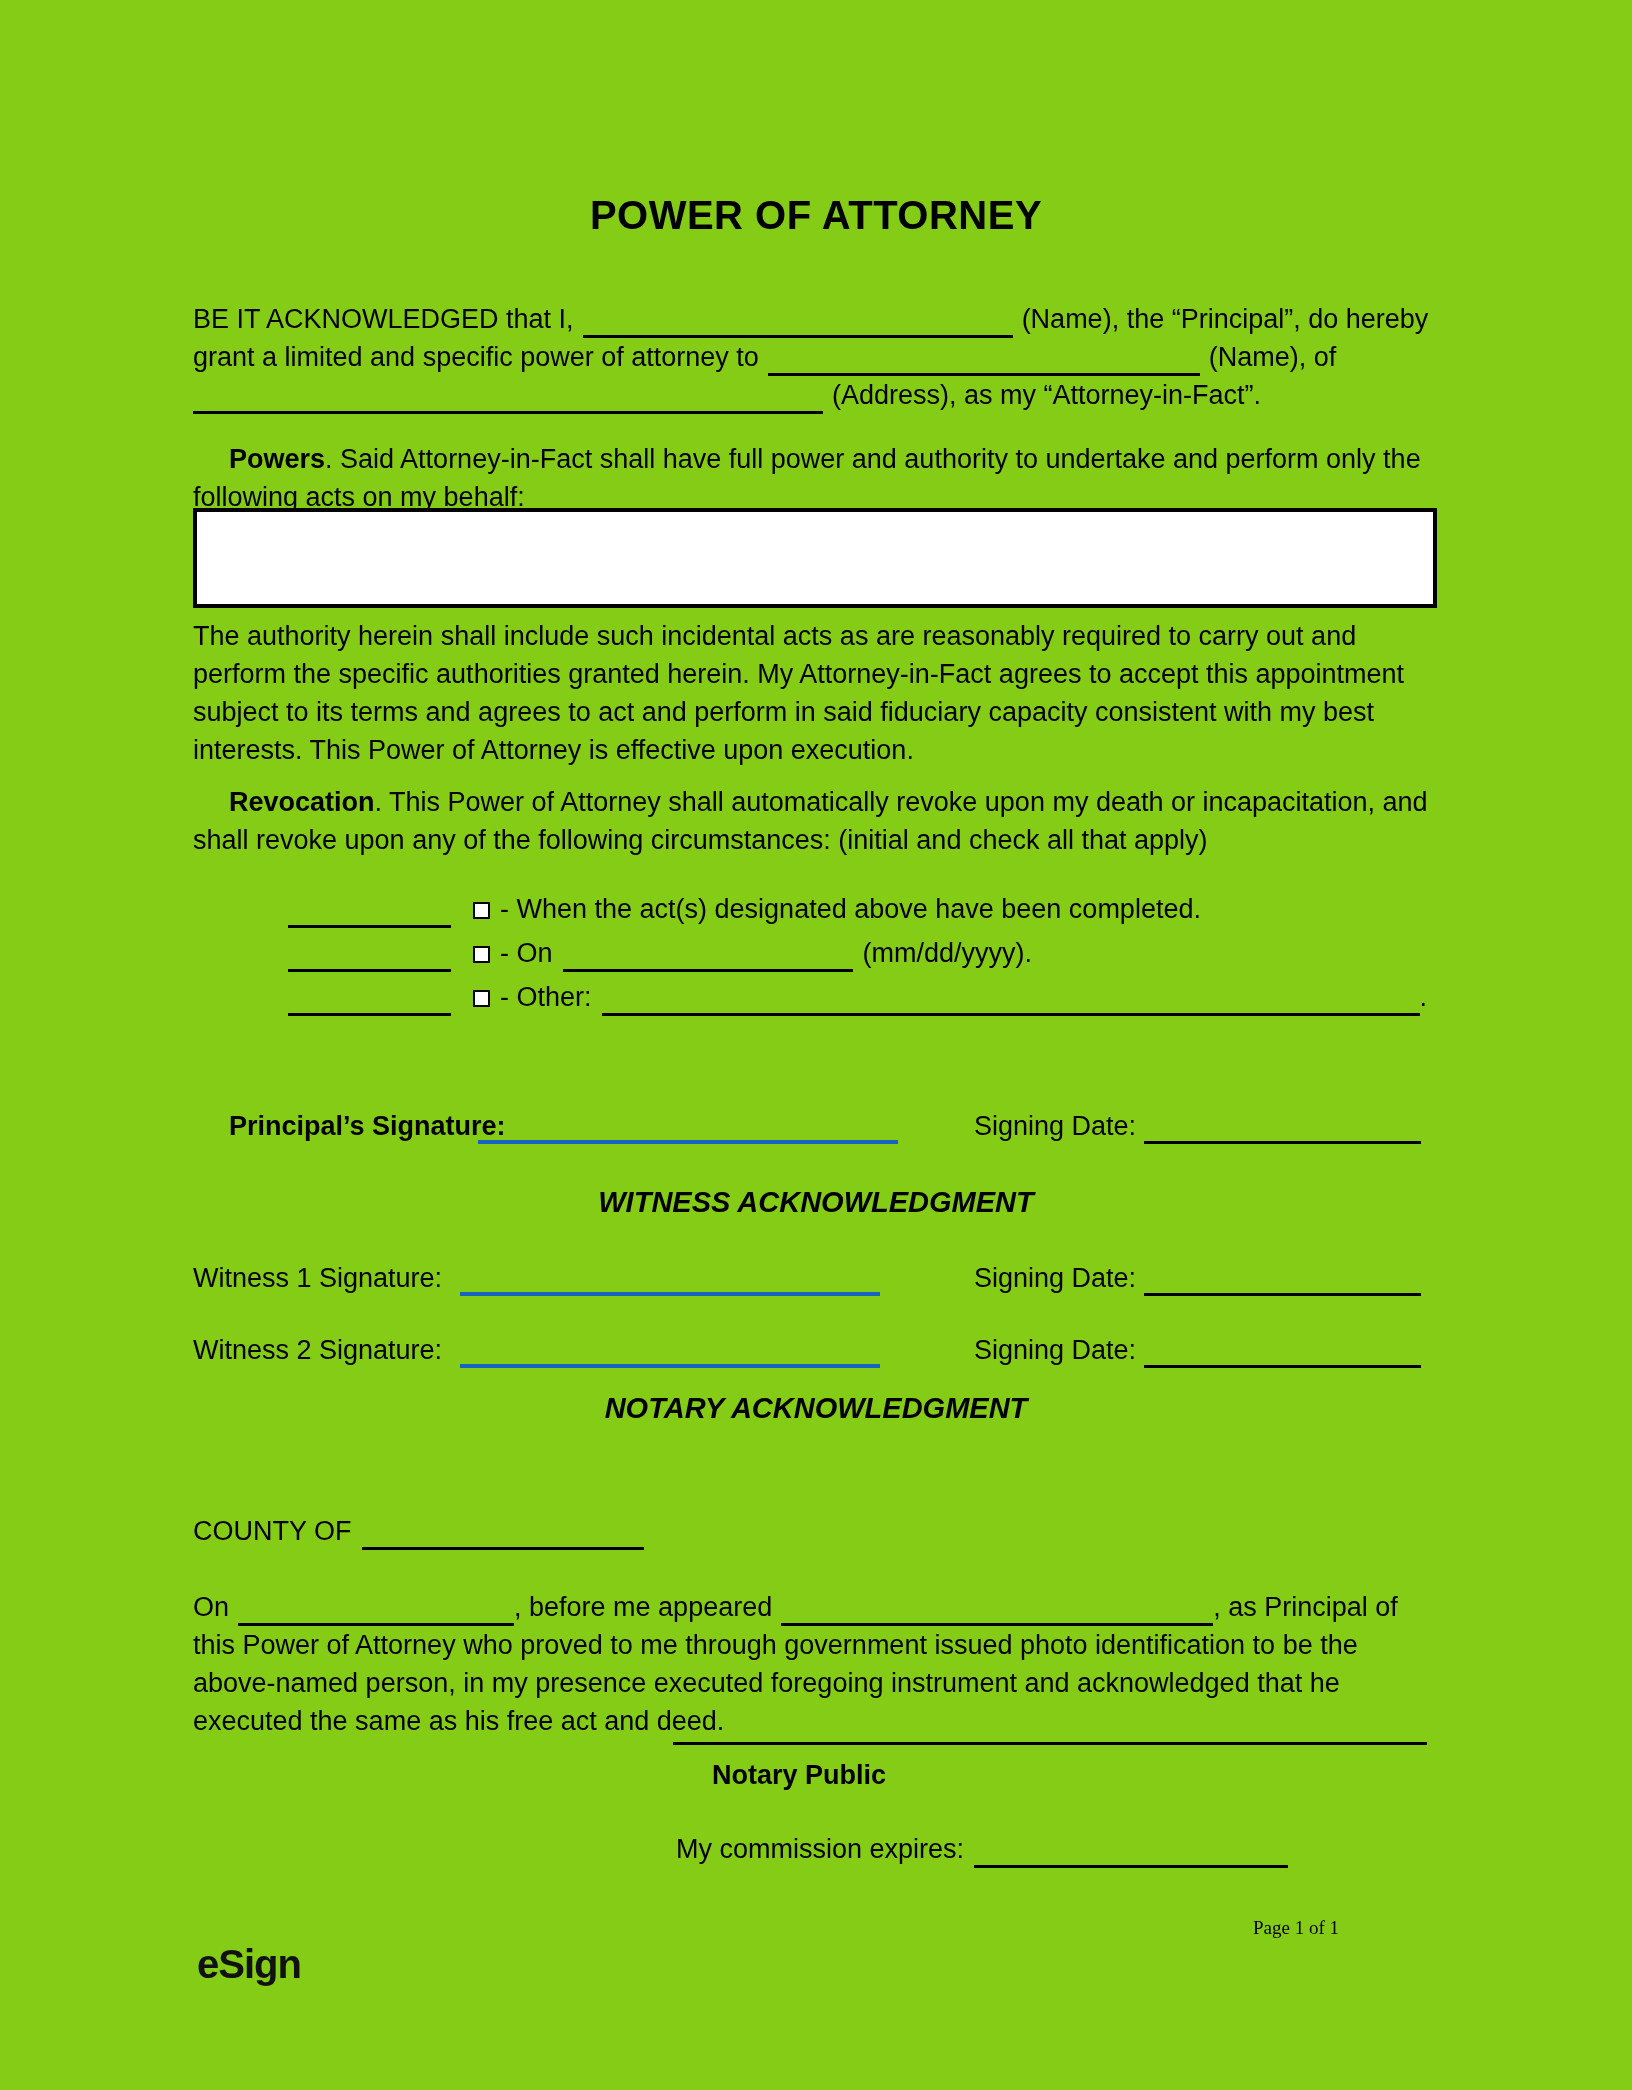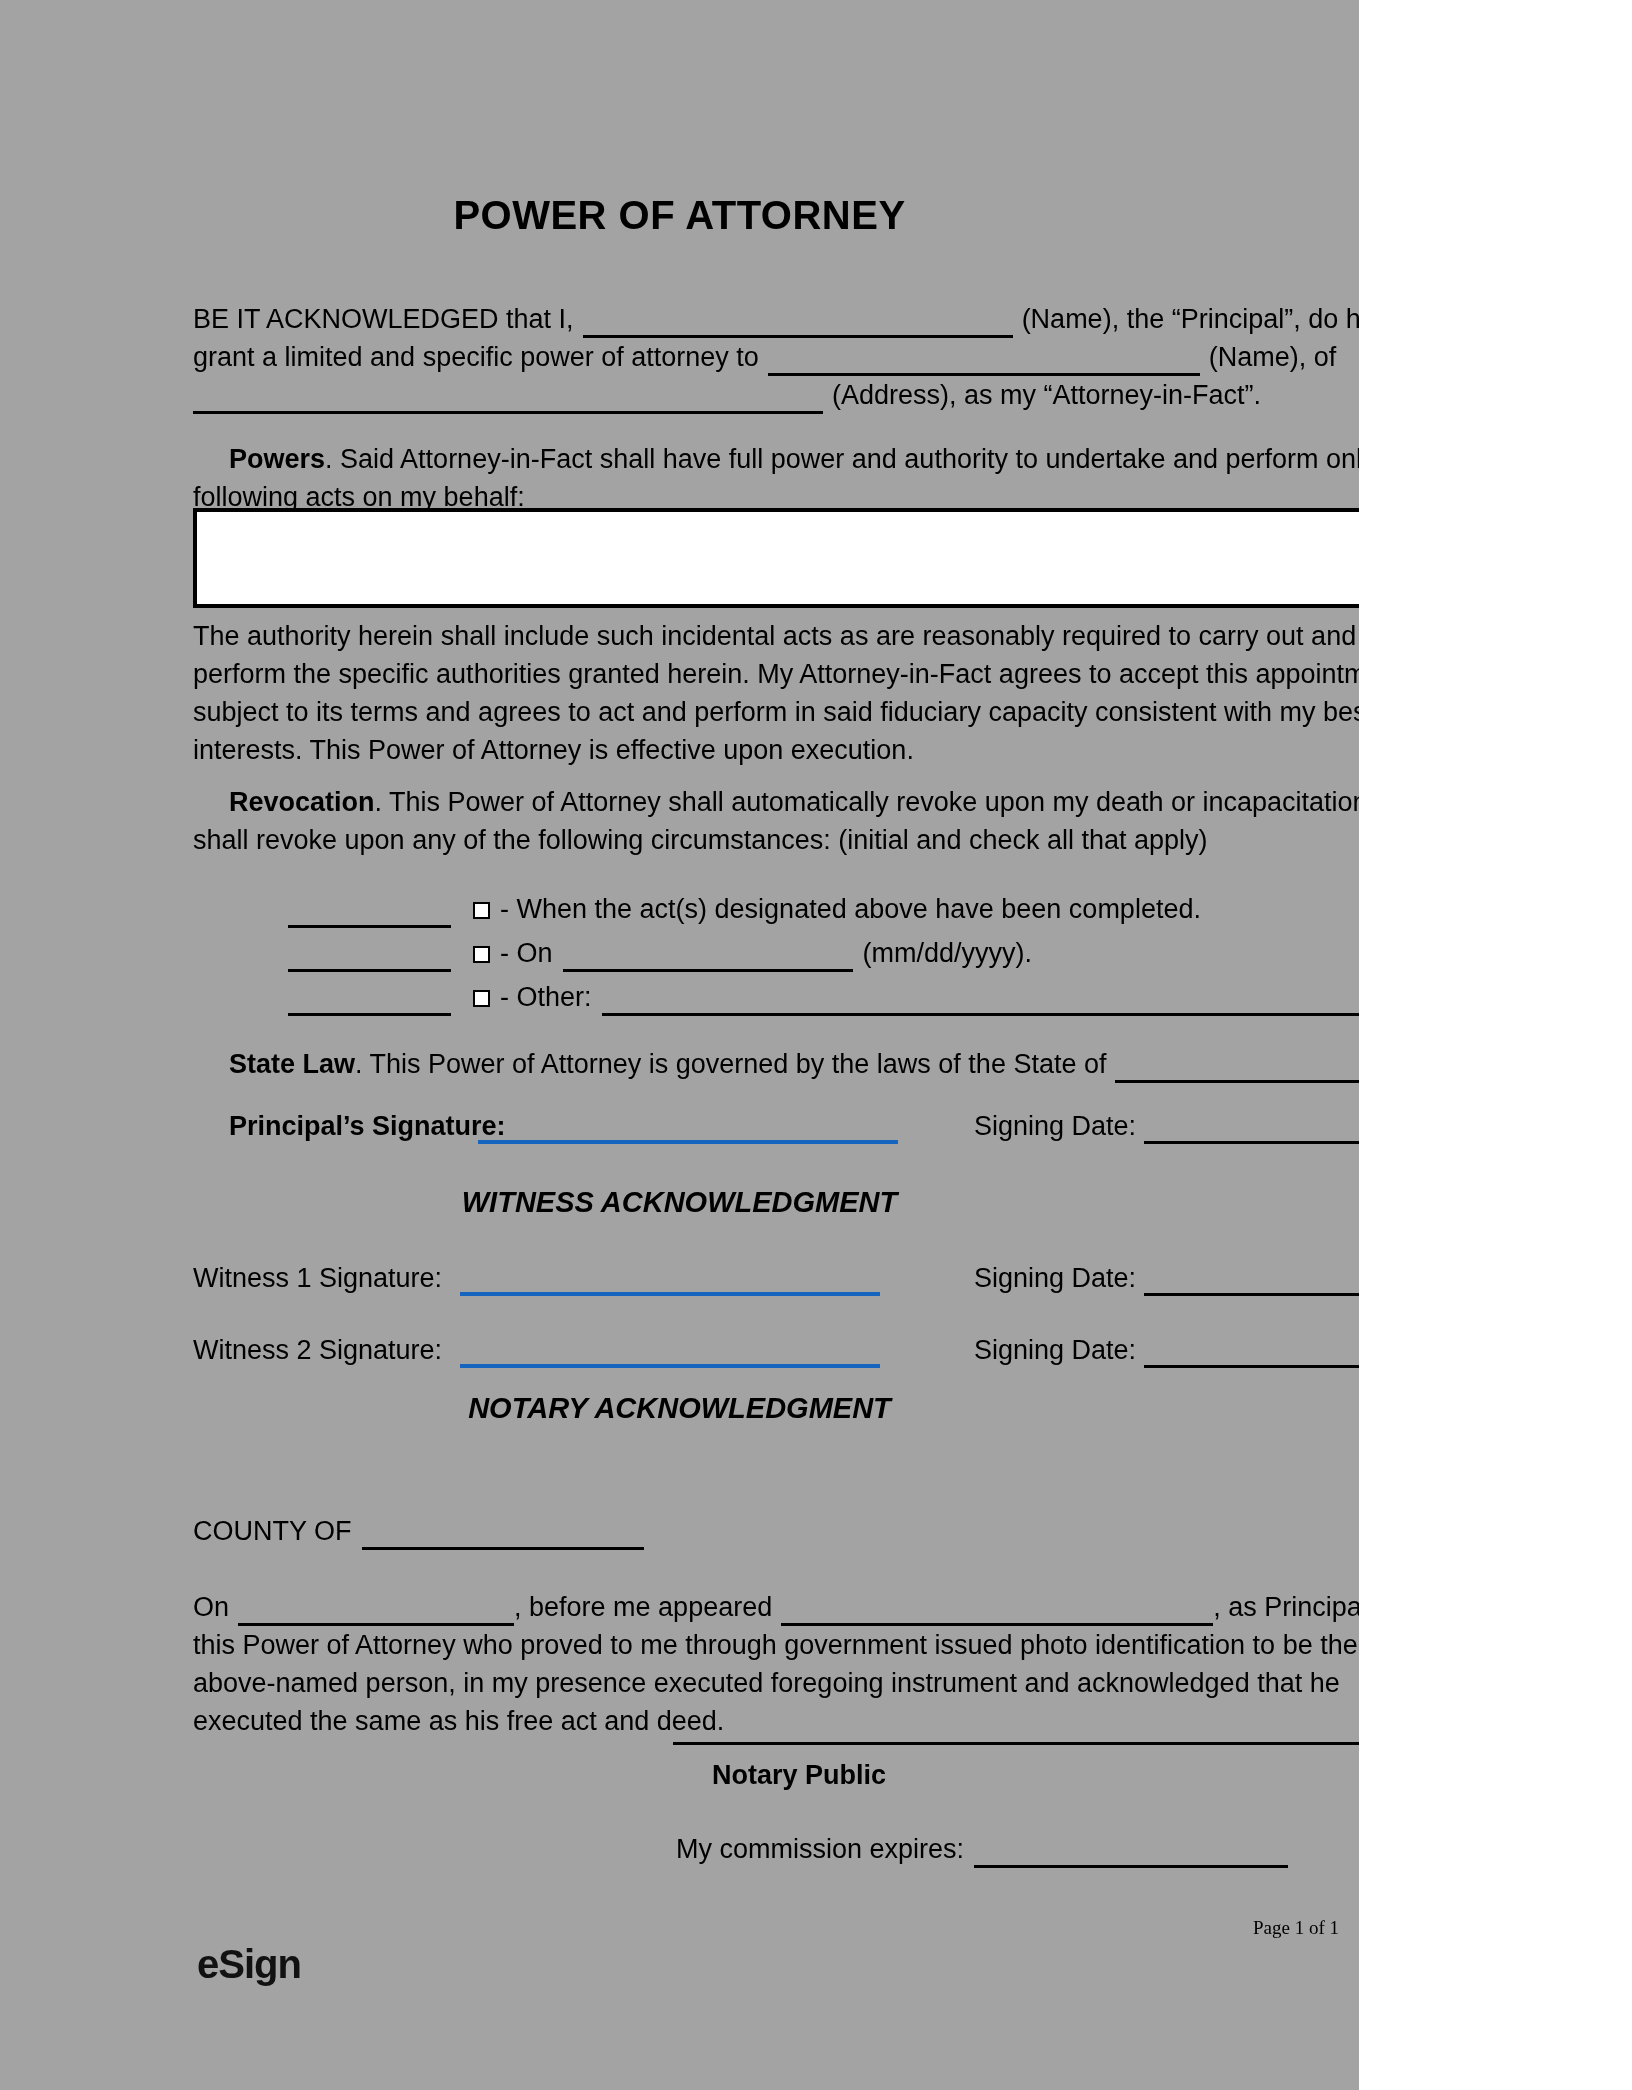--- a/index.html
+++ b/index.html
@@ -1,22 +1,22 @@
 <!DOCTYPE html>
 <html style="--accent: #1565c0; --ink: #000000;"><head>
 <meta charset="utf-8">
 <style>
   :root { --accent: #1565c0; --ink: #000000; }
   * { margin: 0; padding: 0; box-sizing: border-box; }
   html, body { background: #ffffff; }
   .page {
     position: relative;
-    width: 1359px;
+    width: 1632px;
     height: 2090px;
-    background: #a3a3a3;
+    background: #84cc16;
     font-family: "Liberation Sans", "DejaVu Sans", sans-serif;
     font-size: 27px;
     color: var(--ink);
     overflow: hidden;
   }
   .abs { position: absolute; }
   .nowrap { white-space: nowrap; }
   .b { font-weight: bold; margin-left: 36px; }
   .doc-title {
     top: 193px; left: 0; width: 100%;
@@ -90,21 +90,20 @@
   <div class="abs para" style="top:617px;">The authority herein shall include such incidental acts as are reasonably required to carry out and perform the specific authorities granted herein. My Attorney-in-Fact agrees to accept this appointment subject to its terms and agrees to act and perform in said fiduciary capacity consistent with my best interests. This Power of Attorney is effective upon execution.</div>
 
   <div class="abs para" style="top:783px;"><span class="b">Revocation</span><span>. This Power of Attorney shall automatically revoke upon my death or incapacitation, and shall revoke upon any of the following circumstances: (initial and check all that apply)</span></div>
 
   <div class="chk-row" style="top:890px;"><span class="blank init-blank"></span><span class="cb"></span><span>- When the act(s) designated above have been completed.</span></div>
 
   <div class="chk-row" style="top:934px;"><span class="blank init-blank"></span><span class="cb"></span><span>- On</span><span class="blank" style="width:290px;margin:0 10px;"></span><span>(mm/dd/yyyy).</span></div>
 
   <div class="chk-row" style="top:978px;"><span class="blank init-blank"></span><span class="cb"></span><span>- Other:</span><span class="blank" style="width:818px;margin-left:10px;"></span><span>.</span></div>
 
-  <div class="abs para nowrap" style="top:1045px;"><span class="b">State Law</span><span>. This Power of Attorney is governed by the laws of the State of</span><span class="blank" style="width:310px;margin-left:9px;"></span><span>.</span></div>
 
   <div class="sig-row" style="top:1104px;">
     <span class="b">Principal’s Signature:</span>
     <span class="line blue" style="left:285px;width:420px;"></span>
     <span class="sd-label">Signing Date:</span>
     <span class="line" style="left:951px;width:277px;"></span>
   </div>
 
   <div class="abs sec-hdg" style="top:1186px;">WITNESS ACKNOWLEDGMENT</div>
 

